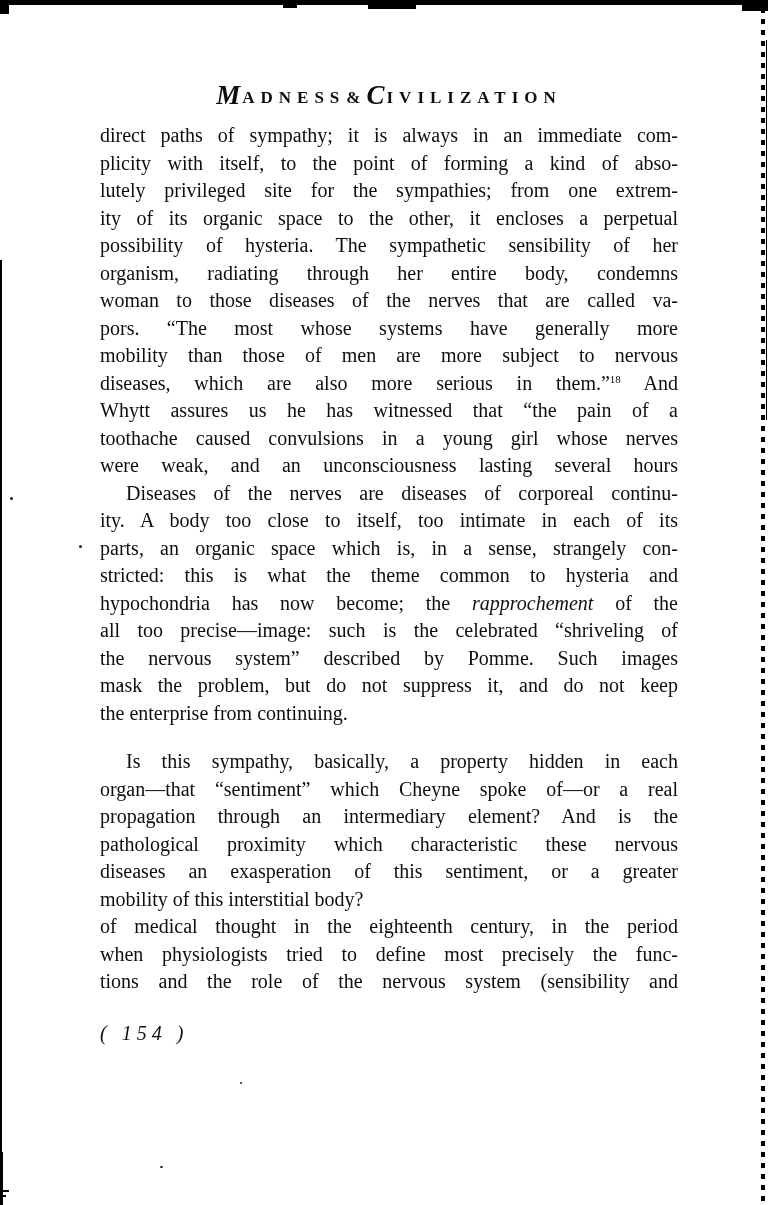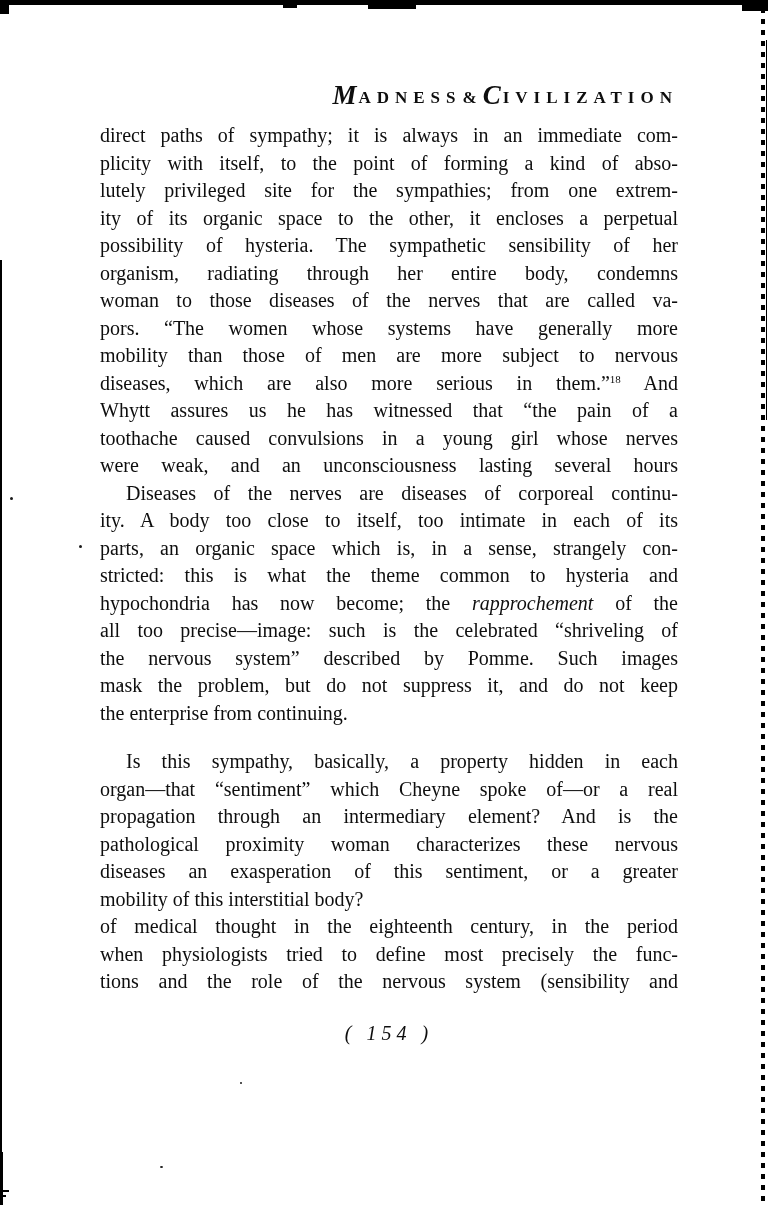--- a/index.html
+++ b/index.html
@@ -14,21 +14,21 @@
   .page {
     position: relative;
     width: 768px; height: 1205px;
     padding-top: 80px;
     box-sizing: border-box;
   }
   
   .running-head {
     width: 578px;
     margin: 0 90px 0 100px;
-    text-align: right;
+    text-align: center;
     font-weight: 700;
     white-space: nowrap;
     height: 28px;
   }
   .running-head .initial {
     font-size: 27px;
     font-style: italic;
     letter-spacing: 2px;
   }
   .running-head .caps {
@@ -61,21 +61,20 @@
     font-size: 11px;
     line-height: 0;
     vertical-align: 7px;
     letter-spacing: 0;
   }
   .line em { font-style: italic; }
   
   .page-number {
     width: 578px;
     margin: 26px 90px 0 100px;
-    text-align: center;
     font-style: italic;
     font-size: 20px;
     letter-spacing: 5px;
   }
   
   .artifact { position: absolute; background: #000; }
   .art-top-bar     { left: 0; top: 0; width: 768px; height: 5px; }
   .art-tl-block    { left: 0; top: 0; width: 9px; height: 14px; }
   .art-notch-1     { left: 283px; top: 4px; width: 14px; height: 4px; }
   .art-notch-2     { left: 368px; top: 4px; width: 48px; height: 5px; }
@@ -105,21 +104,21 @@
 
   <div class="body-text" id="body-text">
       <div class="paragraph">
         <div class="line">direct paths of sympathy; it is always in an immediate com-</div>
         <div class="line">plicity with itself, to the point of forming a kind of abso-</div>
         <div class="line">lutely privileged site for the sympathies; from one extrem-</div>
         <div class="line">ity of its organic space to the other, it encloses a perpetual</div>
         <div class="line">possibility of hysteria. The sympathetic sensibility of her</div>
         <div class="line">organism, radiating through her entire body, condemns</div>
         <div class="line">woman to those diseases of the nerves that are called va-</div>
-        <div class="line">pors. “The women whose systems have generally more</div>
+        <div class="line">pors. “The most whose systems have generally more</div>
         <div class="line">mobility than those of men are more subject to nervous</div>
         <div class="line">diseases, which are also more serious in them.”<sup>18</sup> And</div>
         <div class="line">Whytt assures us he has witnessed that “the pain of a</div>
         <div class="line">toothache caused convulsions in a young girl whose nerves</div>
         <div class="line">were weak, and an unconsciousness lasting several hours</div>
       </div>
       <div class="paragraph">
         <div class="line indented">Diseases of the nerves are diseases of corporeal continu-</div>
         <div class="line">ity. A body too close to itself, too intimate in each of its</div>
         <div class="line">parts, an organic space which is, in a sense, strangely con-</div>
@@ -127,21 +126,21 @@
         <div class="line">hypochondria has now become; the <em>rapprochement</em> of the</div>
         <div class="line">all too precise—image: such is the celebrated “shriveling of</div>
         <div class="line">the nervous system” described by Pomme. Such images</div>
         <div class="line">mask the problem, but do not suppress it, and do not keep</div>
         <div class="line para-end">the enterprise from continuing.</div>
       </div>
       <div class="paragraph section-break">
         <div class="line indented">Is this sympathy, basically, a property hidden in each</div>
         <div class="line">organ—that “sentiment” which Cheyne spoke of—or a real</div>
         <div class="line">propagation through an intermediary element? And is the</div>
-        <div class="line">pathological proximity woman characterizes these nervous</div>
+        <div class="line">pathological proximity which characteristic these nervous</div>
         <div class="line">diseases an exasperation of this sentiment, or a greater</div>
         <div class="line para-end">mobility of this interstitial body?</div>
       </div>
       <div class="paragraph">
         <div class="line">of medical thought in the eighteenth century, in the period</div>
         <div class="line">when physiologists tried to define most precisely the func-</div>
         <div class="line">tions and the role of the nervous system (sensibility and</div>
       </div>
     </div>
 

